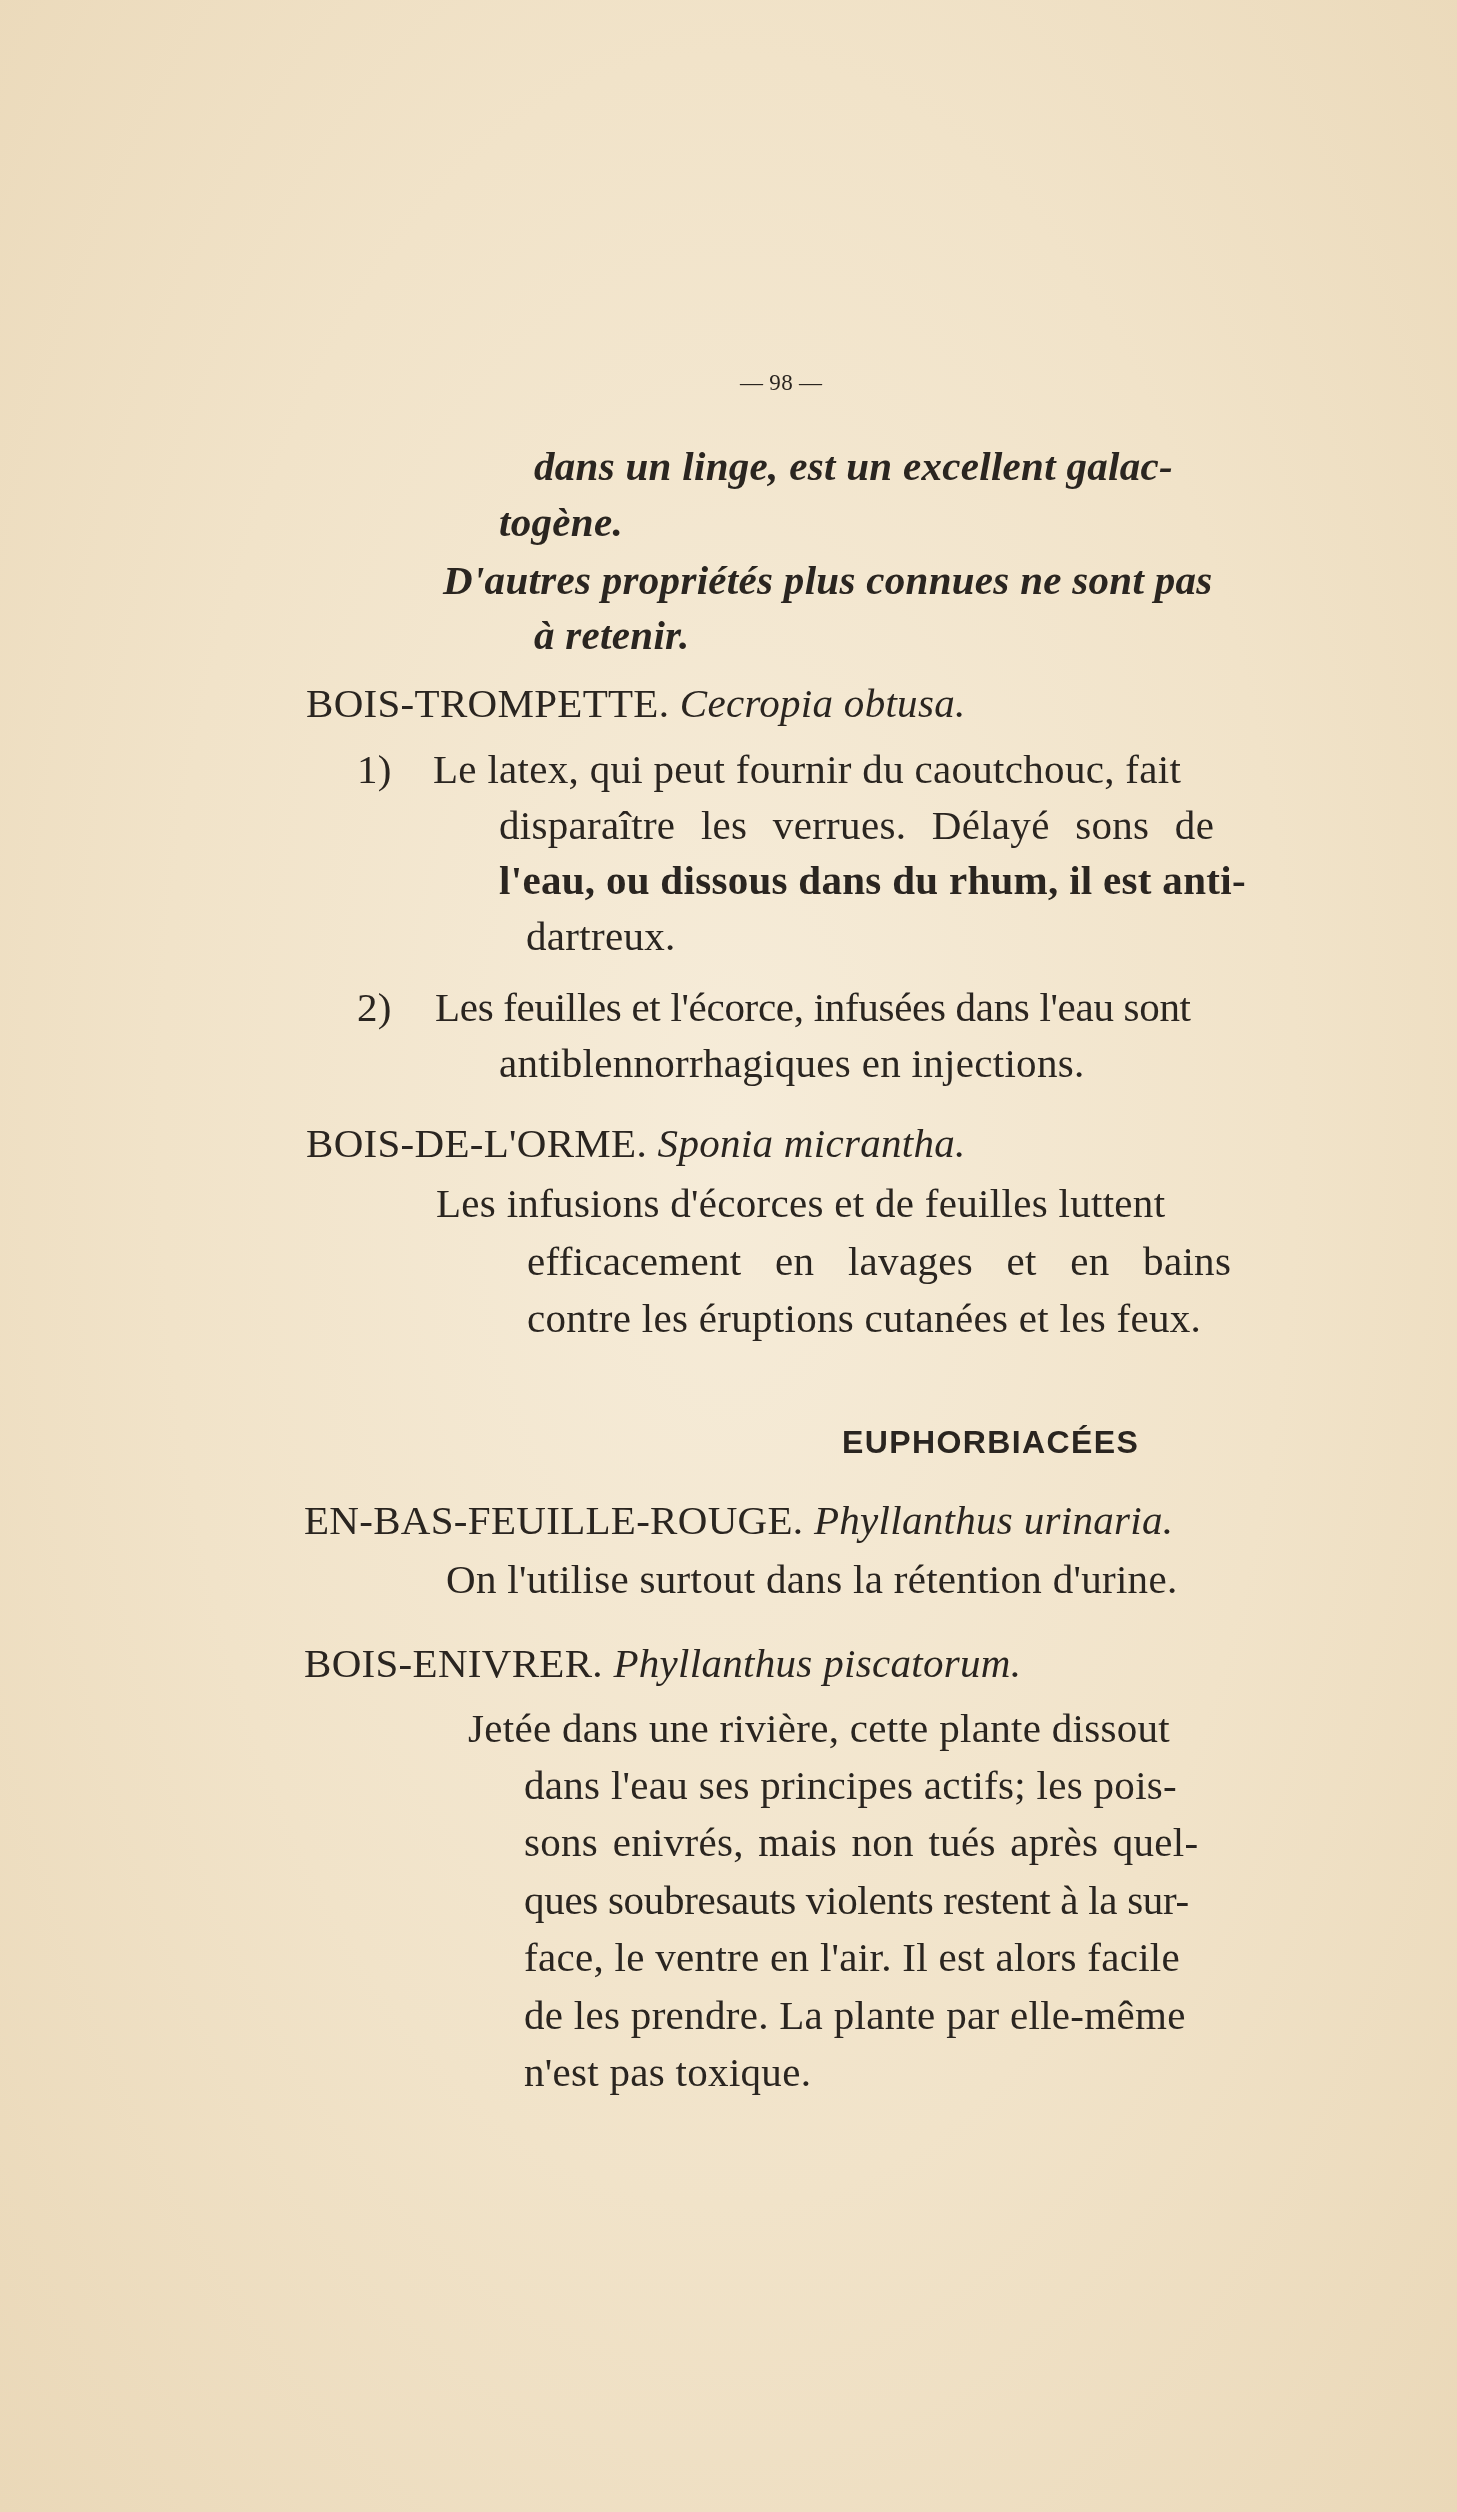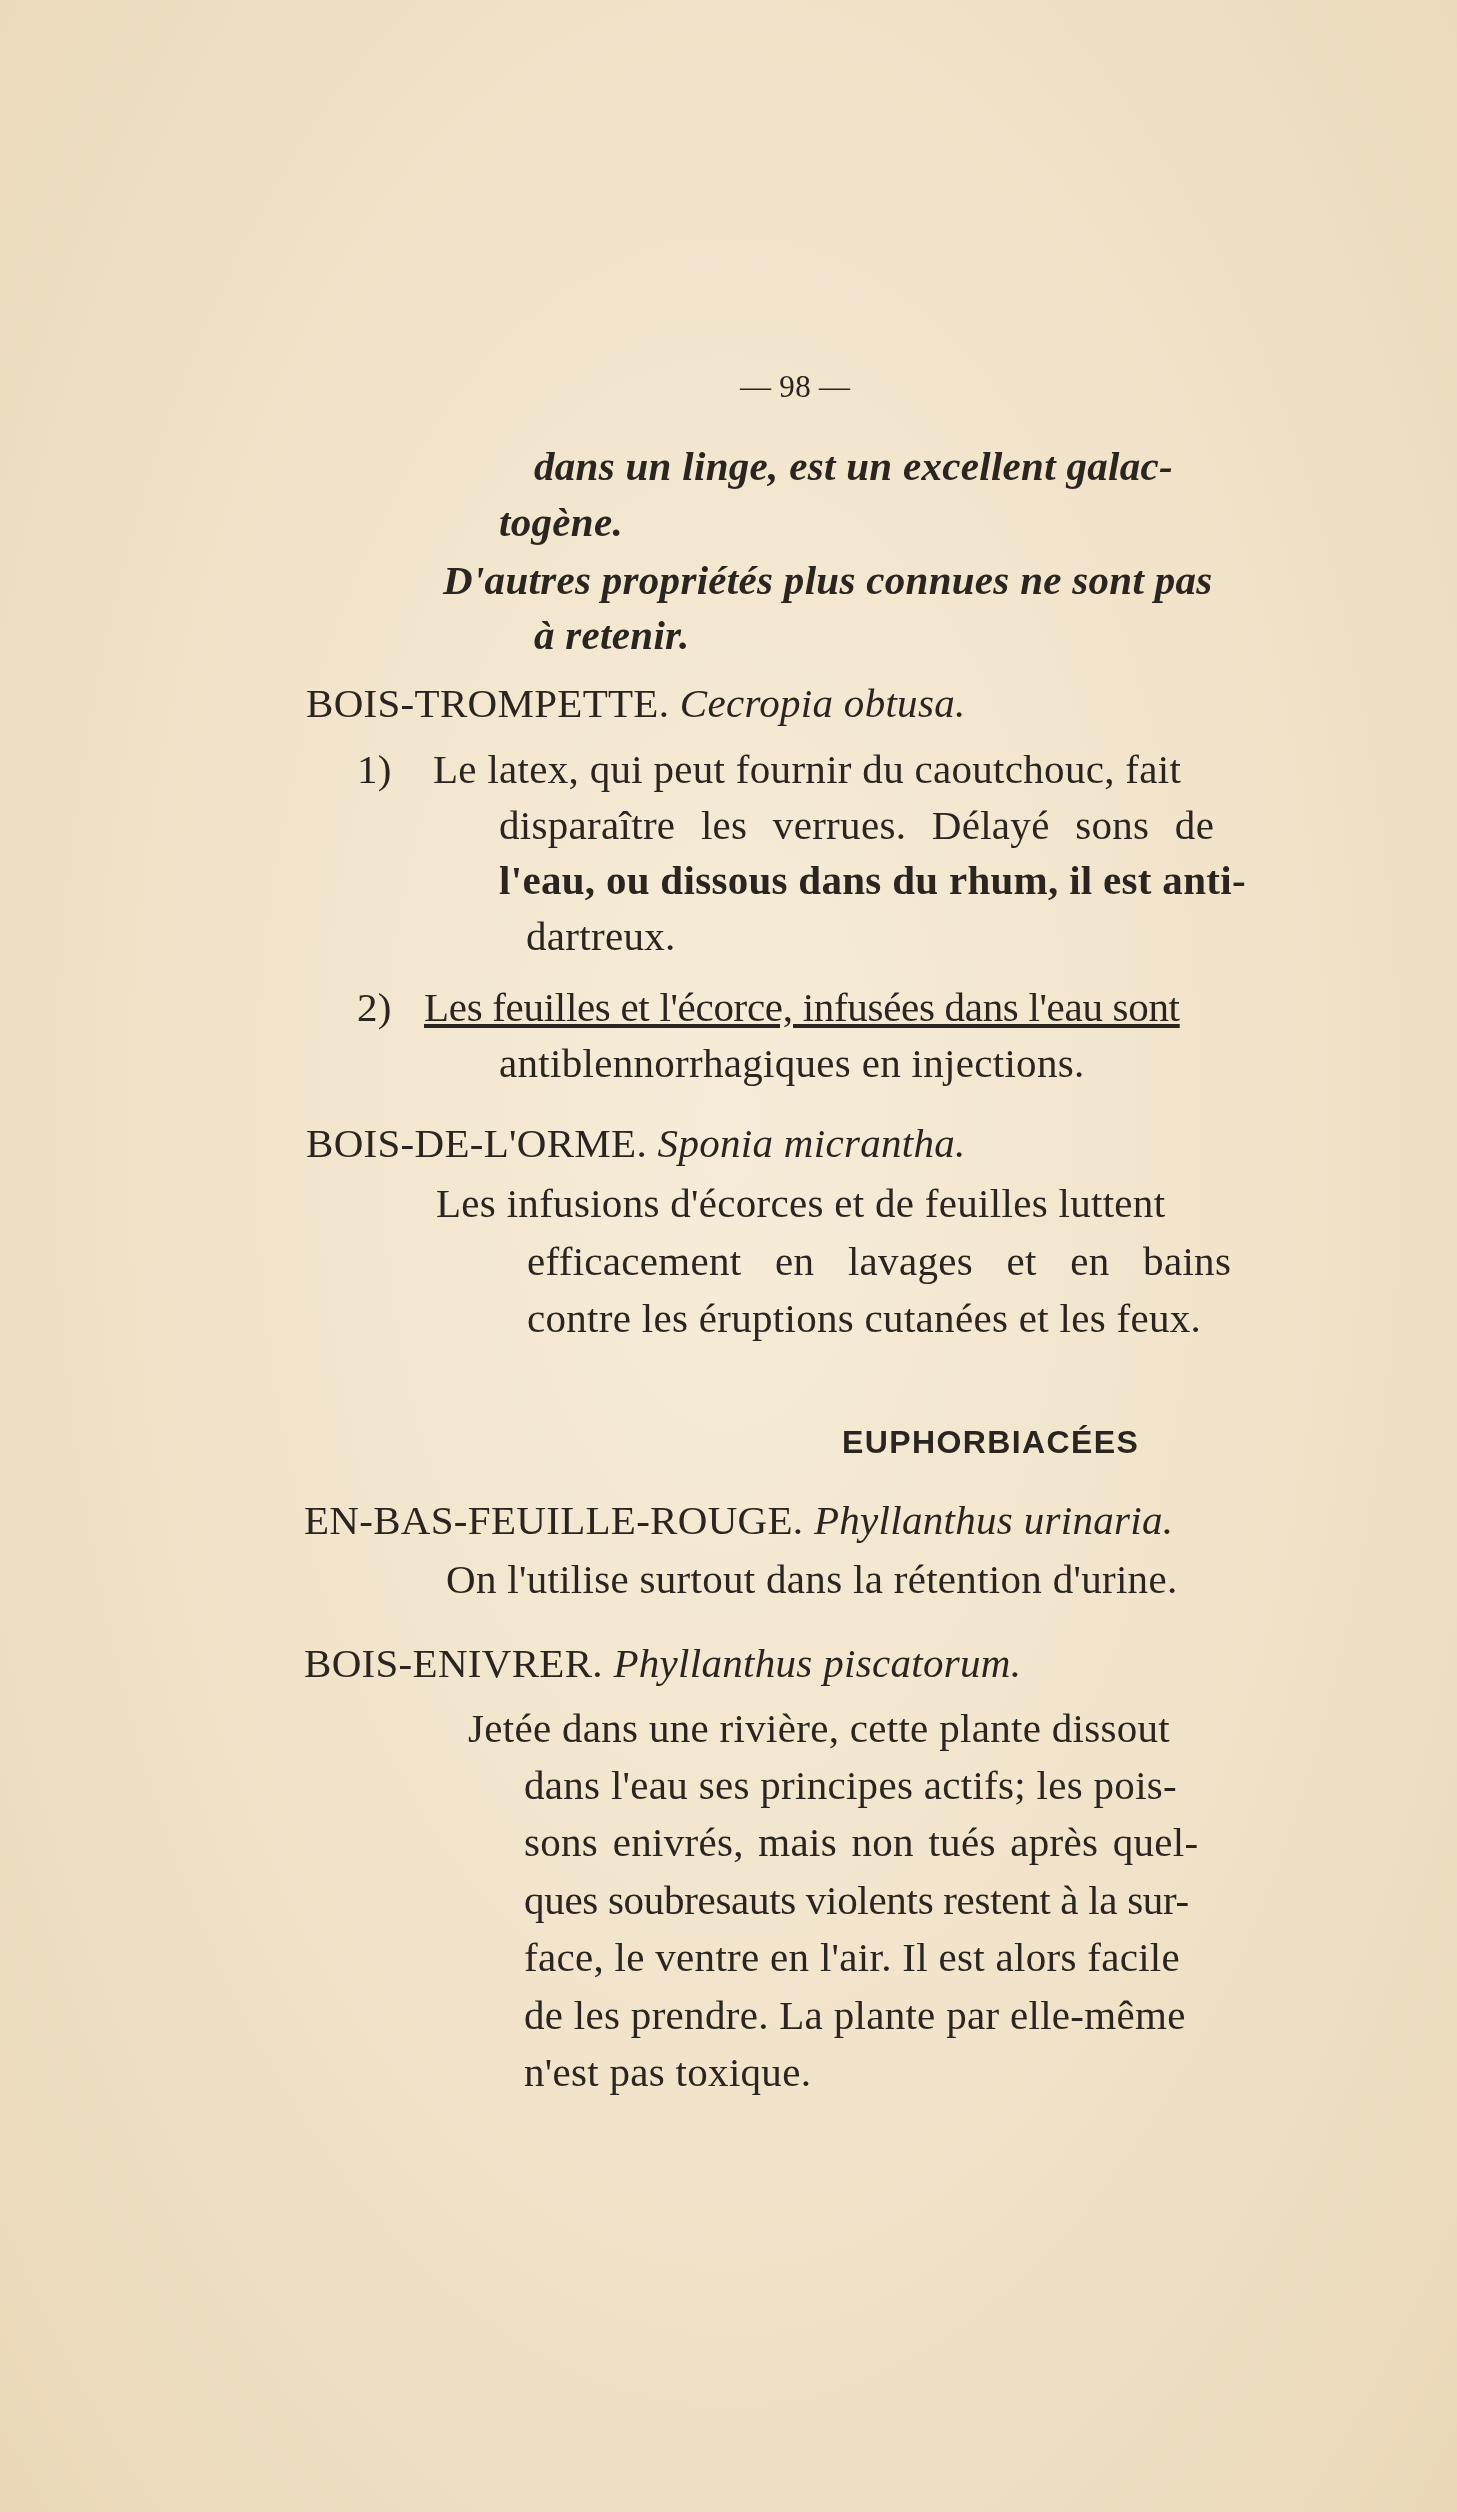--- a/index.html
+++ b/index.html
@@ -8,21 +8,21 @@
     background: #f1e4cc;
     background-image: radial-gradient(ellipse at 50% 45%, #f6ecd9 0%, #f1e3c9 55%, #ead8b8 100%);
     position: relative; overflow: hidden;
     color: #2a2520;
     font-family: "Liberation Serif", "DejaVu Serif", serif;
   }
   .line { position: absolute; white-space: nowrap; font-size: 41px; line-height: 1; letter-spacing: 0.3px; }
   .bold { font-weight: bold; font-style: italic; }
   .it { font-style: italic; }
   .heading { font-family: "Liberation Sans", "DejaVu Sans", sans-serif; font-weight: bold; font-size: 32px; letter-spacing: 1.4px; }
-  .pagenum { font-size: 31px; }
+  .pagenum { font-size: 23px; }
 </style>
 </head>
 <body>
 
 <div class="line pagenum" style="left:740px; top:371px;">— 98 —</div>
 
 <div class="line bold" style="left:534px; top:446px; width:757px;">dans un linge, est un excellent galac-</div>
 <div class="line bold" style="left:499px; top:502px;">togène.</div>
 <div class="line bold" style="left:443px; top:560px;">D'autres propriétés plus connues ne sont pas</div>
 <div class="line bold" style="left:534px; top:615px;">à retenir.</div>
@@ -30,21 +30,21 @@
 <div class="line" style="left:306px; top:683px;">
   <span>BOIS-TROMPETTE.</span>
   <span class="it">Cecropia obtusa.</span>
 </div>
 <div class="line" style="left:357px; top:749px;">1)</div>
 <div class="line" style="left:433px; top:749px;">Le latex, qui peut fournir du caoutchouc, fait</div>
 <div class="line" style="left:499px; top:805px; word-spacing:15px;">disparaître les verrues. Délayé sons de</div>
 <div class="line" style="left:499px; top:860px;font-weight:bold;">l'eau, ou dissous dans du rhum, il est anti-</div>
 <div class="line" style="left:499px; top:916px;margin-left:27px;">dartreux.</div>
 <div class="line" style="left:357px; top:987px;">2)</div>
-<div class="line" style="left:424px; top:987px; letter-spacing:-0.3px;text-decoration:underline;">Les feuilles et l'écorce, infusées dans l'eau sont</div>
+<div class="line" style="left:435px; top:987px; letter-spacing:-0.3px;">Les feuilles et l'écorce, infusées dans l'eau sont</div>
 <div class="line" style="left:499px; top:1043px;">antiblennorrhagiques en injections.</div>
 
 <div class="line" style="left:306px; top:1123px;">
   <span>BOIS-DE-L'ORME.</span>
   <span class="it">Sponia micrantha.</span>
 </div>
 <div class="line" style="left:436px; top:1183px;">Les infusions d'écorces et de feuilles luttent</div>
 <div class="line" style="left:527px; top:1241px; word-spacing:23px;">efficacement en lavages et en bains</div>
 <div class="line" style="left:527px; top:1298px;">contre les éruptions cutanées et les feux.</div>
 

